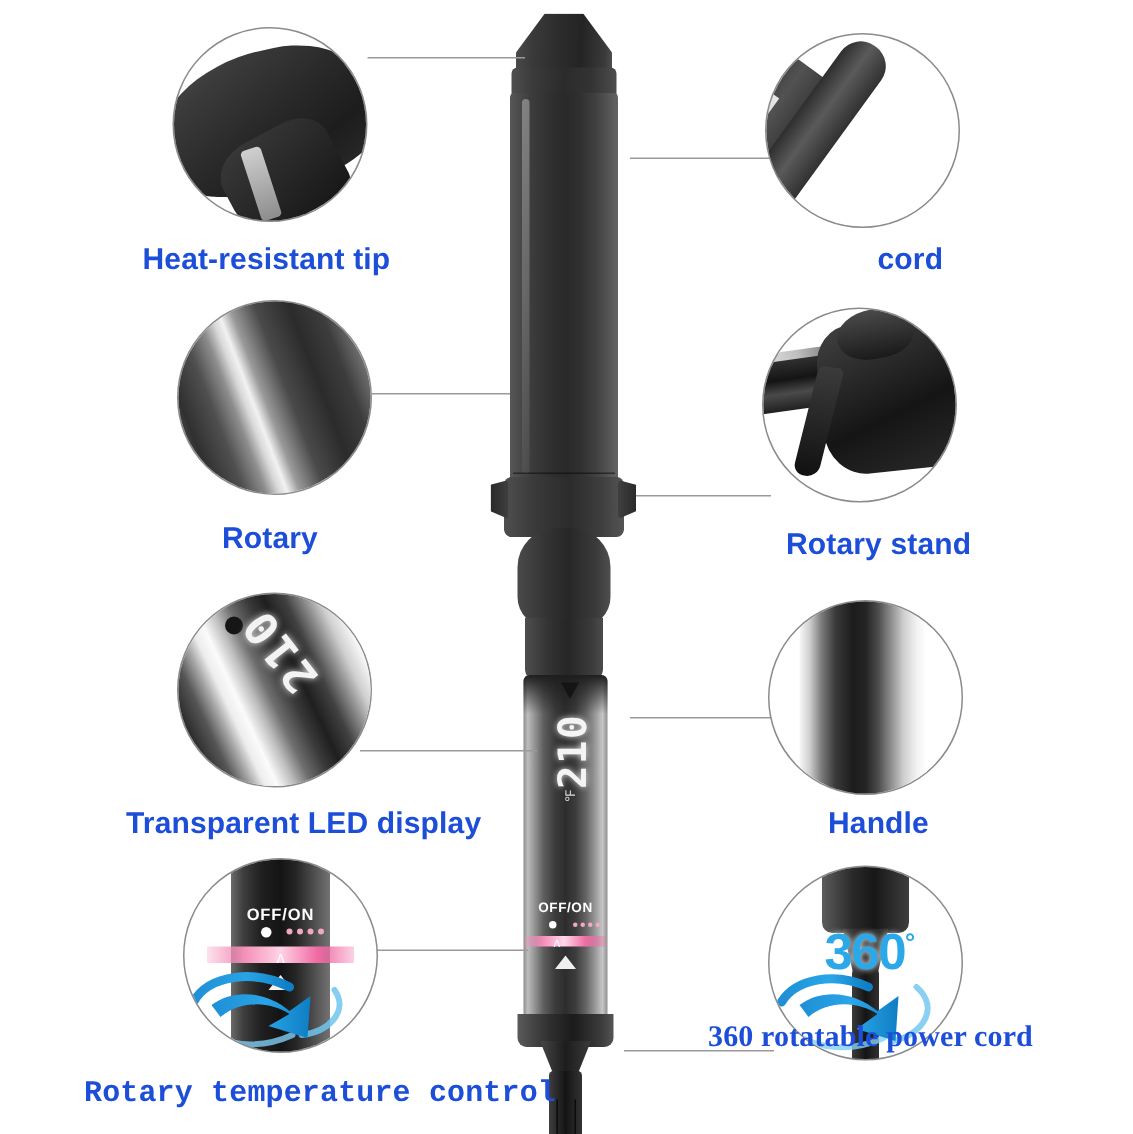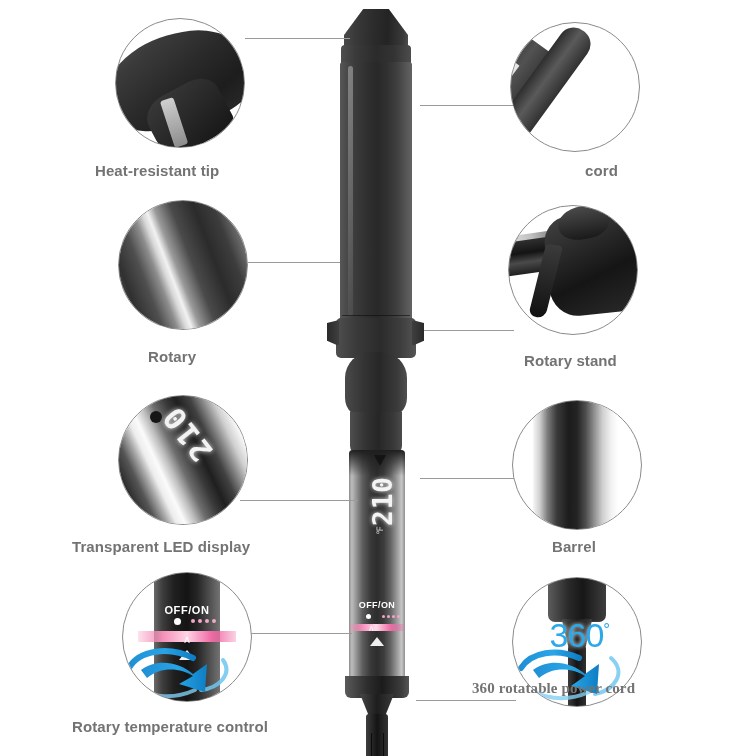--- a/index.html
+++ b/index.html
@@ -26,23 +26,23 @@
     position: absolute;
     border-radius: 50%;
     border: 1px solid #8b8b8b;
     overflow: hidden;
     background: #ffffff;
     box-sizing: border-box;
   }
   .callout-label {
     position: absolute;
     font-weight: bold;
-    color: #737373;
+    color: #1d4ed8;
     white-space: nowrap;
-    font-size: 15px;
+    font-size: 20px;
     letter-spacing: .1px;
   }
   .lead-line {
     position: absolute;
     height: 1px;
     background: #9a9a9a;
   }
 
   
   .zoom-img { position: absolute; inset: 0; }
@@ -303,21 +303,21 @@
     left: 43%; top: 53%;
     width: 14%; height: 60%;
     background: linear-gradient(90deg,#3c3c3c,#151515 50%,#303030);
     border-radius: 3px;
   }
   .deg-360 {
     position: absolute;
     left: 50%; top: 30%;
     transform: translateX(-46%);
     font-size: 34px;
-    font-weight: normal;
+    font-weight: bold;
     color: #2ba8e8;
     text-shadow: 0 0 4px rgba(255,255,255,.9);
     white-space: nowrap;
     letter-spacing: -1px;
   }
   .deg-360 sup { font-size: 17px; }
 
   
   #product { position: absolute; left: 0; top: 0; width: 755px; height: 756px; }
 
@@ -574,31 +574,31 @@
 
   <div class="callout">
     <div class="lead-line" style="left:240px;top:500px;width:118px;"></div>
     <div class="callout-circle" style="left:118px;top:395px;width:130px;height:130px;">
       <div class="zoom-img">
         <div class="led-band"></div>
         <div class="led-dot"></div>
         <div class="led-digits-lg">210</div>
       </div>
     </div>
-    <div class="callout-label" style="left:72px;top:538px;">Transparent LED display</div>
+    <div class="callout-label" style="left:84px;top:538px;">Transparent LED display</div>
   </div>
 
   <div class="callout">
     <div class="lead-line" style="left:420px;top:478px;width:98px;"></div>
     <div class="callout-circle" style="left:512px;top:400px;width:130px;height:130px;">
       <div class="zoom-img">
           <div class="handle-cyl"></div>
         </div>
     </div>
-    <div class="callout-label" style="left:552px;top:538px;">Barrel</div>
+    <div class="callout-label" style="left:552px;top:538px;">Handle</div>
   </div>
 
   <div class="callout">
     <div class="lead-line" style="left:250px;top:633px;width:102px;"></div>
     <div class="callout-circle" style="left:122px;top:572px;width:130px;height:130px;">
       <div class="zoom-img">
         <div class="rot-cyl"></div>
         <div class="rot-offon">OFF/ON</div>
         <div class="rot-dot"></div>
         <div class="rot-mini-dots">
@@ -619,21 +619,21 @@
               <stop offset="100%" stop-color="#0f7ec4"></stop>
             </linearGradient>
           </defs>
           <path d="M6 28 C16 10 46 6 70 18" fill="none" stroke="url(#ga)" stroke-width="6" stroke-linecap="round"></path>
           <path d="M100 20 C110 34 96 48 78 50" fill="none" stroke="#6fc6ef" stroke-width="4" stroke-linecap="round" opacity=".85"></path>
           <path d="M10 44 C24 58 50 60 72 50" fill="none" stroke="#7fcdf1" stroke-width="4" stroke-linecap="round" opacity=".8"></path>
           <path d="M18 30 C34 18 56 22 70 34 L84 24 L82 52 L56 44 L70 36 C58 28 38 26 24 38 Z" fill="url(#ga)"></path>
         </svg>
       </div>
     </div>
-    <div class="callout-label" style="left:72px;top:718px;">Rotary temperature control</div>
+    <div class="callout-label" style="left:56px;top:718px;font-family:Liberation Mono, monospace;">Rotary temperature control</div>
   </div>
 
   <div class="callout">
     <div class="lead-line" style="left:416px;top:700px;width:100px;"></div>
     <div class="callout-circle" style="left:512px;top:577px;width:130px;height:130px;">
       <div class="zoom-img">
         <div class="cord-top"></div>
         <div class="cord-neck"></div>
         <div class="cord-wire"></div>
         <div class="deg-360">

